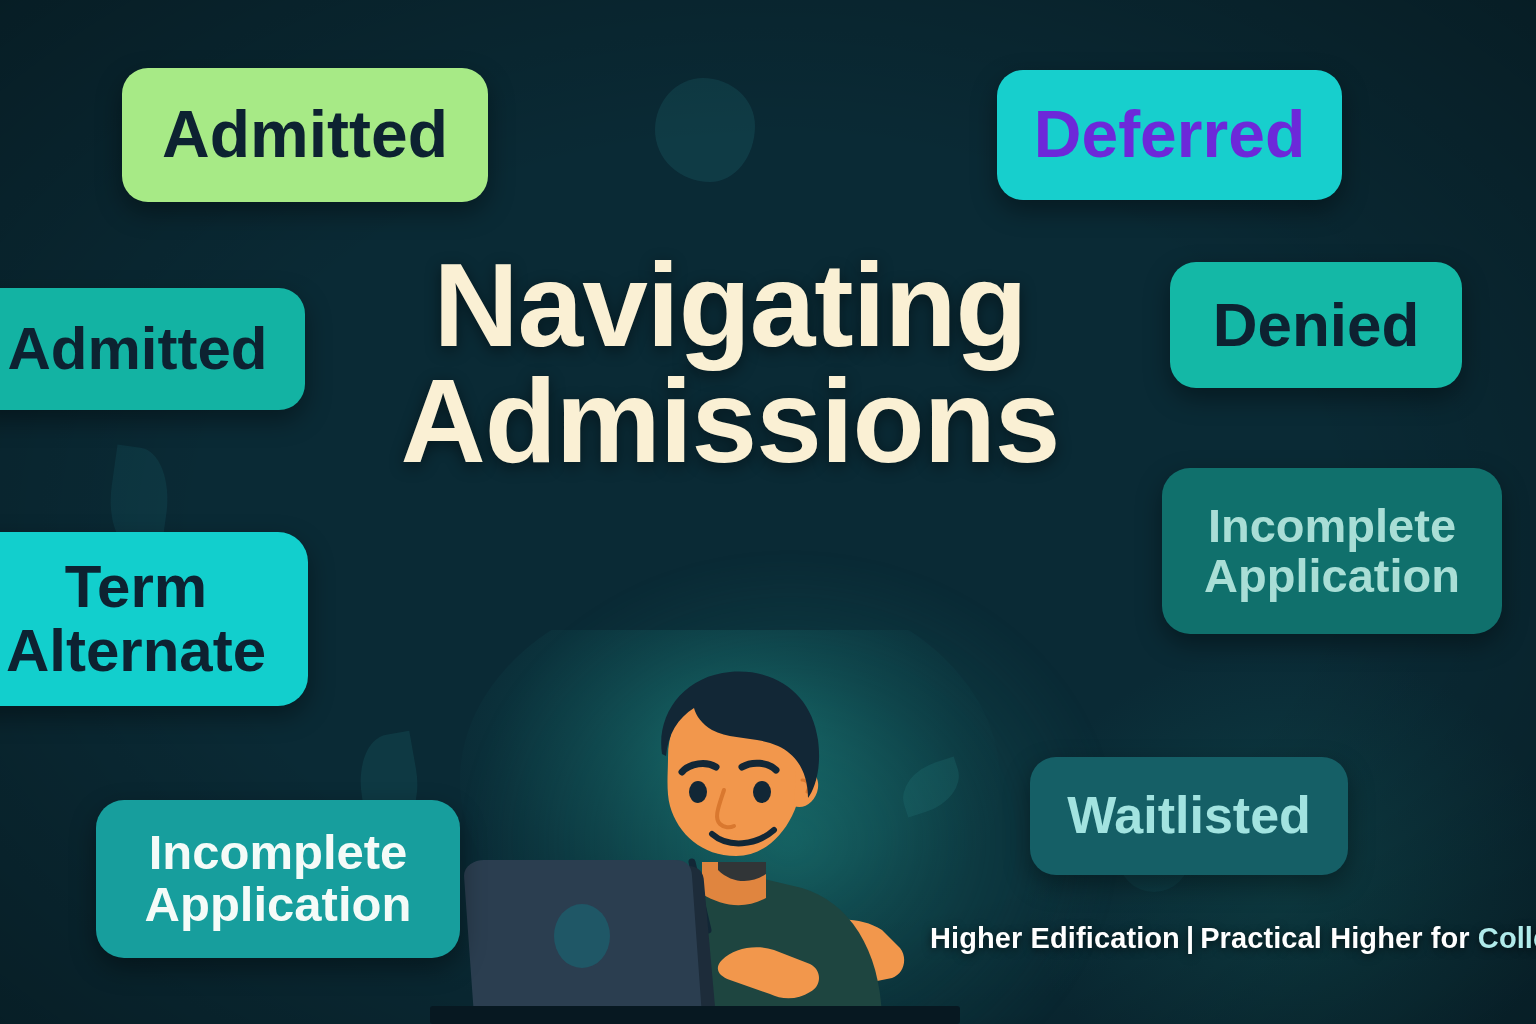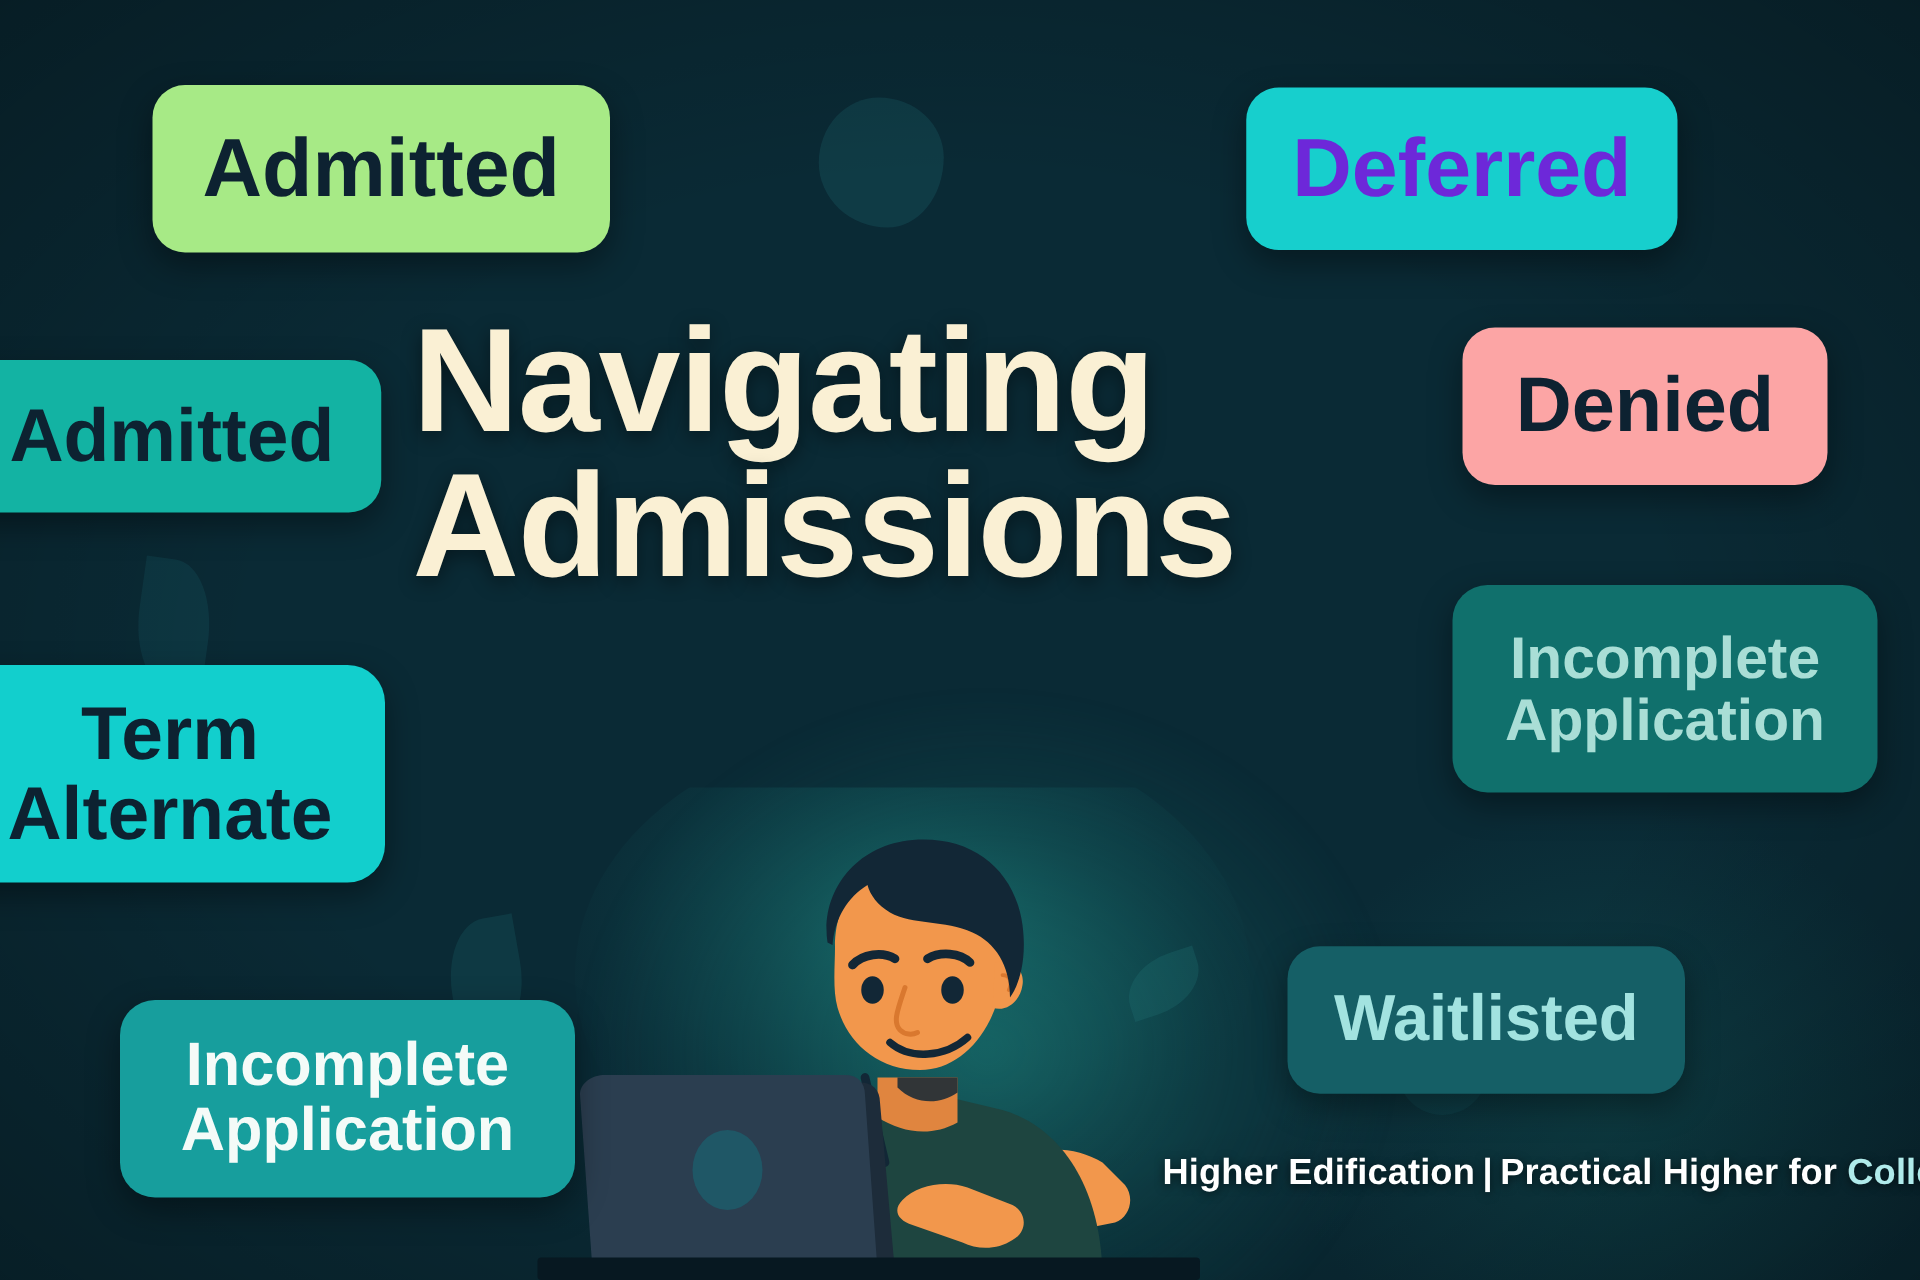--- a/index.html
+++ b/index.html
@@ -73,20 +73,21 @@
   .vignette {
     position:absolute; inset:0;
     background:radial-gradient(ellipse at 50% 52%, rgba(0,0,0,0) 52%, rgba(0,0,0,0.30) 100%);
   }
 
   
   .headline {
     position:absolute;
     left:330px; top:248px;
     width:800px;
+    text-align:center;
     color:#faf0d4;
     font-family:"Liberation Sans Narrow","Liberation Sans", sans-serif;
     font-weight:bold;
     font-size:118px;
     line-height:0.98;
     letter-spacing:-1px;
     text-shadow:0 4px 16px rgba(0,0,0,0.45);
     white-space:nowrap;
     z-index:6;
   }
@@ -118,21 +119,21 @@
     background:#17cfcd; color:#6d28d9; font-size:66px;
   }
   #badge-referred {
     left:-30px; top:288px; width:335px; height:122px;
     background:#13b3a3; color:#0d2231; font-size:60px;
     border-radius:0 26px 26px 0;
     justify-content:center;
   }
   #badge-denied {
     left:1170px; top:262px; width:292px; height:126px;
-    background:#fca5a5; color:#0d2231; font-size:62px;
+    background:#14b8a6; color:#0d2231; font-size:62px;
   }
   #badge-incomplete-right {
     left:1162px; top:468px; width:340px; height:166px;
     background:#10706c; color:#a9ded6; font-size:47px;
     border-radius:28px;
   }
   #badge-alternate-term {
     left:-36px; top:532px; width:344px; height:174px;
     background:#12cfcd; color:#0d2231; font-size:60px;
     border-radius:0 30px 30px 0;

